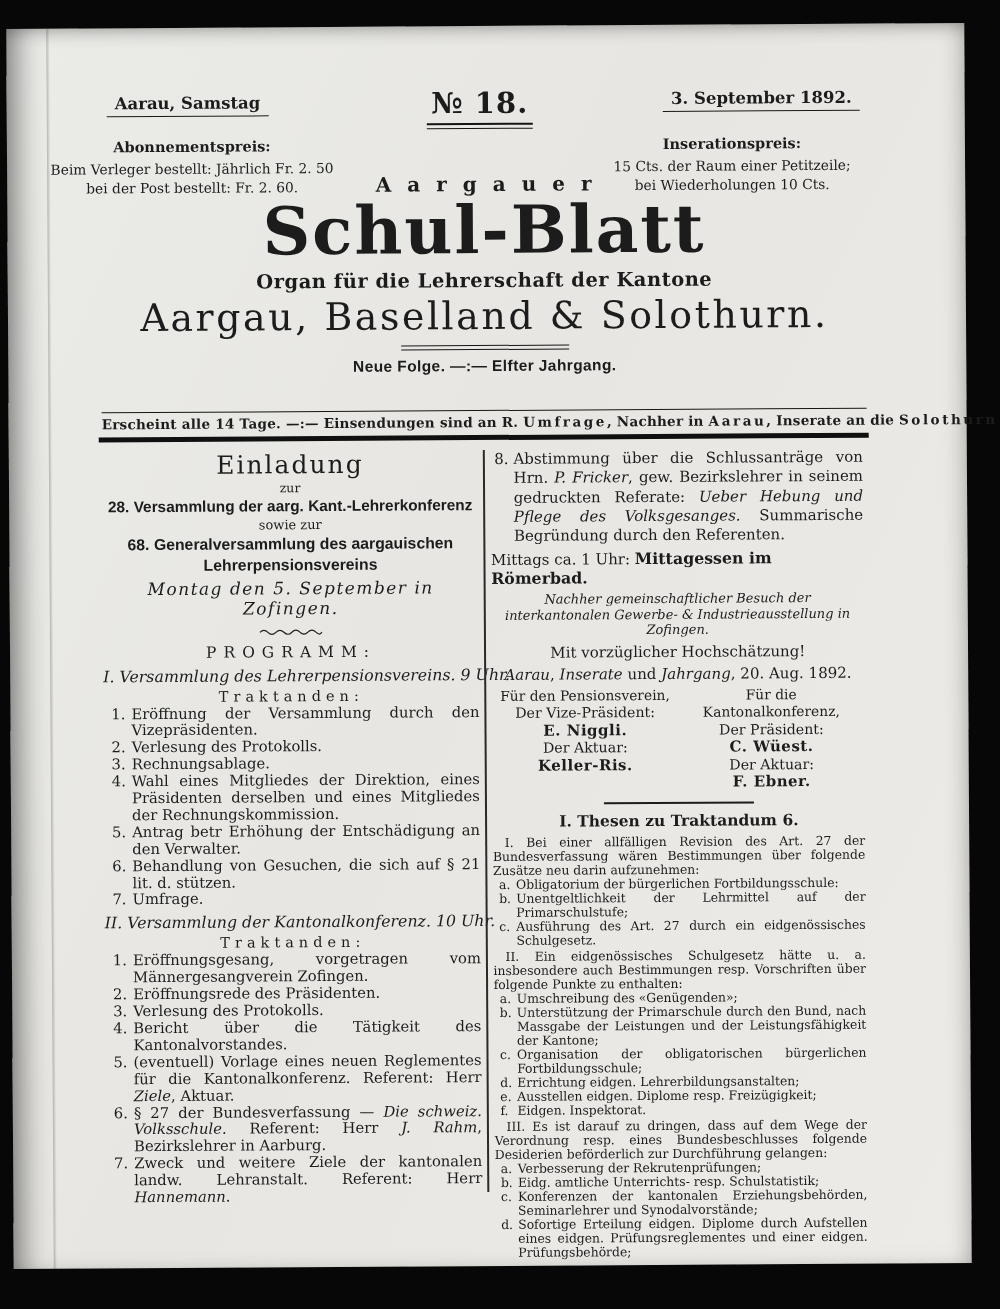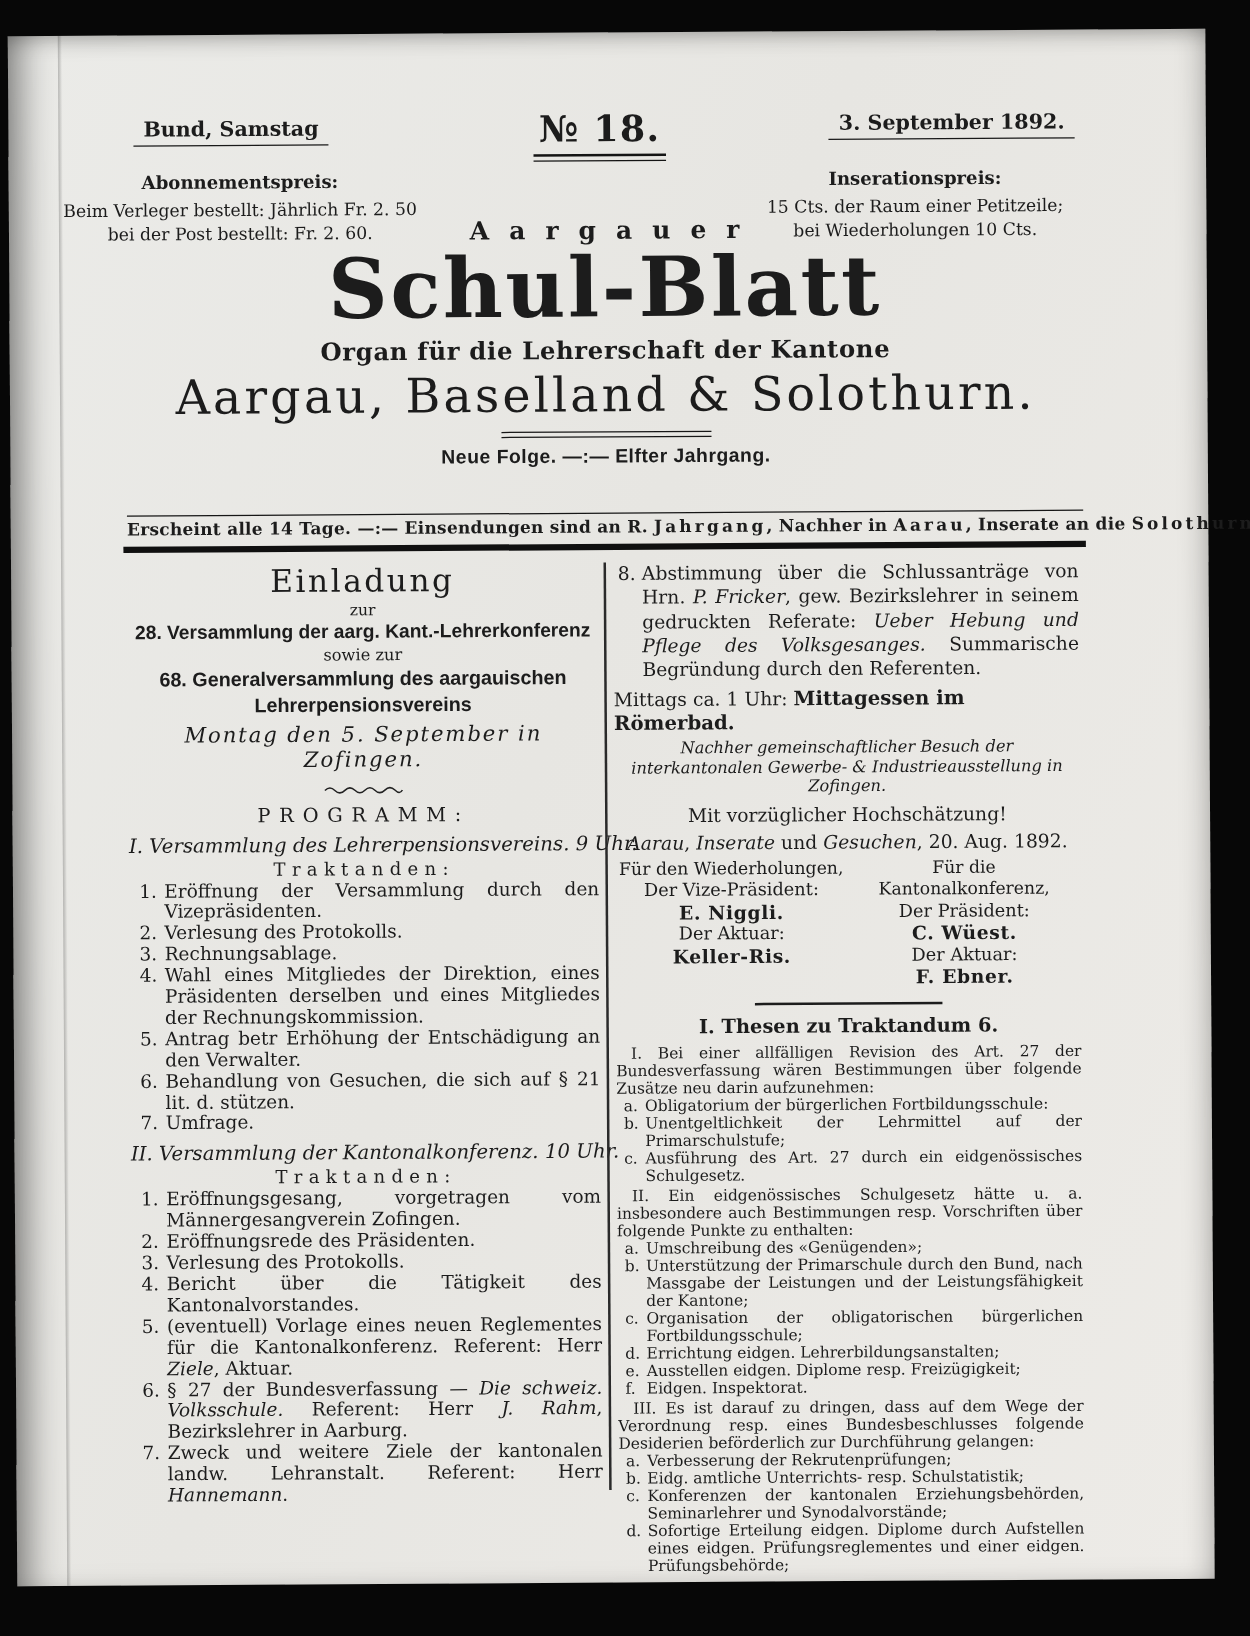--- a/index.html
+++ b/index.html
@@ -80,21 +80,21 @@
   i{font-style:italic;}
 </style>
 </head>
 <body>
 
 <div class="canvas">
   <div class="page">
     <div class="fold"></div>
 
     <header>
-      <div class="hd-left"><span class="ul">Bund, Samstag</span></div>
+      <div class="hd-left"><span class="ul">Aarau, Samstag</span></div>
       <div class="hd-issue">
         <div class="issue-text">№ 18.</div>
         <div class="issue-rule"></div>
       </div>
       <div class="hd-right"><span class="ul">3. September 1892.</span></div>
 
       <div class="price price-abo">
         <div class="p-title">Abonnementspreis:</div>
         <div class="p-line">Beim Verleger bestellt: Jährlich Fr. 2. 50</div>
         <div class="p-line">bei der Post bestellt: Fr. 2. 60.</div>
@@ -108,21 +108,21 @@
       <div class="center-stack">
         <div class="kicker">Aargauer</div>
         <div class="m-title">Schul-Blatt</div>
         <div class="m-sub">Organ für die Lehrerschaft der Kantone</div>
         <div class="m-regions">Aargau, Baselland &amp; Solothurn.</div>
         <div class="double-rule"></div>
         <div class="m-series">Neue Folge. —:— Elfter Jahrgang.</div>
       </div>
 
       <div class="rule-thin"></div>
-      <div class="imprint"><span>Erscheint alle 14 Tage. —:— Einsendungen sind an R. </span><span class="sp">Jahrgang</span><span>, Nachher in </span><span class="sp">Aarau</span><span>, Inserate an die </span><span class="sp">Solothurn</span><span> zu richten</span></div>
+      <div class="imprint"><span>Erscheint alle 14 Tage. —:— Einsendungen sind an R. </span><span class="sp">Umfrage</span><span>, Nachher in </span><span class="sp">Aarau</span><span>, Inserate an die </span><span class="sp">Solothurn</span><span> zu richten</span></div>
       <div class="rule-thick"></div>
     </header>
 
     <main class="cols">
       <section class="col-l">
         <h1 class="einladung">Einladung</h1>
         <div class="zur">zur</div>
         <div class="inv-b1">28. Versammlung der aarg. Kant.-Lehrerkonferenz</div>
         <div class="zur s2">sowie zur</div>
         <div class="inv-b2">68. Generalversammlung des aargauischen</div>
@@ -204,25 +204,25 @@
 
       <section class="col-r">
         <div class="ai item8">
             <span class="no">8.</span>
             <span class="tx"><span>Abstimmung über die Schlussanträge von Hrn. </span><i>P. Fricker</i><span>, gew. Bezirkslehrer in seinem gedruckten Referate: </span><i>Ueber Hebung und Pflege des Volksgesanges.</i><span> Summarische Begründung durch den Referenten.</span></span>
           </div>
 
         <div class="lunch"><span>Mittags ca. 1 Uhr: </span><b>Mittagessen im Römerbad.</b></div>
         <div class="excursion">Nachher gemeinschaftlicher Besuch der interkantonalen Gewerbe- &amp; Industrieausstellung in Zofingen.</div>
         <div class="closing">Mit vorzüglicher Hochschätzung!</div>
-        <div class="r-dateline"><i>Aarau</i><span>, </span><i>Inserate</i><span> und </span><i>Gesuchen</i><span>, 20. Aug. 1892.</span></div>
+        <div class="r-dateline"><i>Aarau</i><span>, </span><i>Inserate</i><span> und </span><i>Jahrgang</i><span>, 20. Aug. 1892.</span></div>
 
         <div class="sigs">
           <div class="sig-col">
-            <div class="org">Für den Wiederholungen,</div>
+            <div class="org">Für den Pensionsverein,</div>
             <div class="role">Der Vize-Präsident:</div>
             <div class="name">E. Niggli.</div>
             <div class="role">Der Aktuar:</div>
             <div class="name">Keller-Ris.</div>
           </div>
           <div class="sig-col">
             <div class="org">Für die Kantonalkonferenz,</div>
             <div class="role">Der Präsident:</div>
             <div class="name">C. Wüest.</div>
             <div class="role">Der Aktuar:</div>

